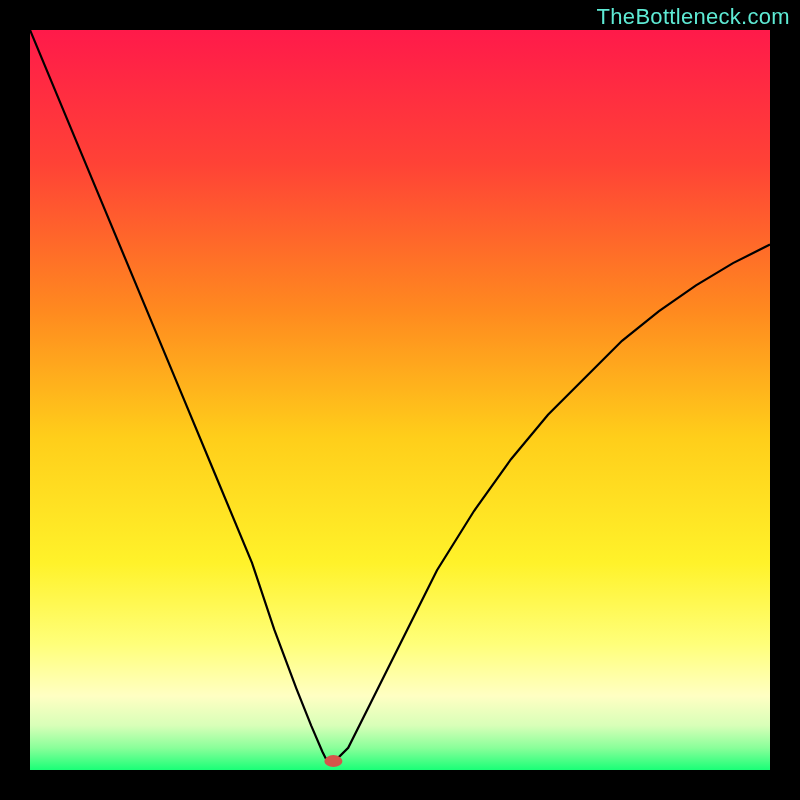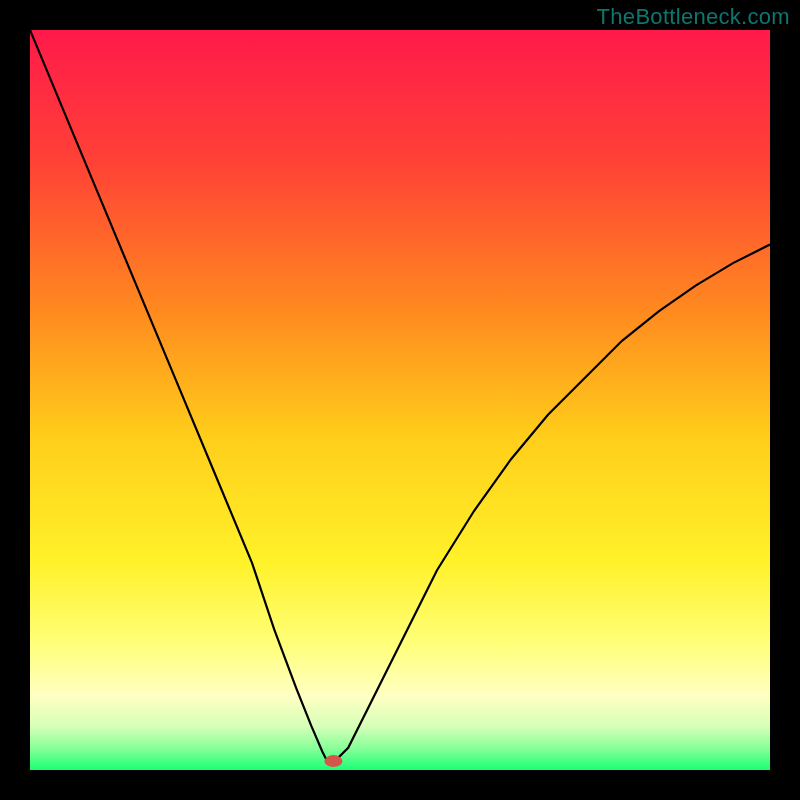--- a/index.html
+++ b/index.html
@@ -21,21 +21,21 @@
     position: absolute;
     left: 30px;
     top: 30px;
     width: 740px;
     height: 740px;
   }
   .watermark {
     position: absolute;
     top: 4px;
     right: 10px;
-    color: #0f766e;
+    color: #5eead4;
     font-size: 22px;
     font-weight: 500;
     letter-spacing: 0.3px;
   }
   svg {
     display: block;
   }
 </style>
 </head>
 <body>

